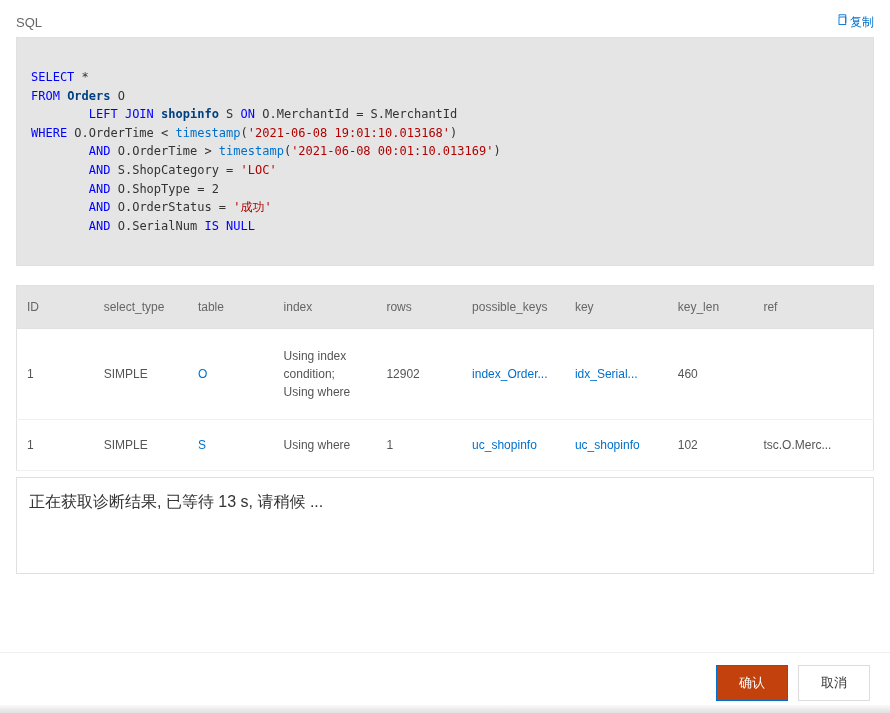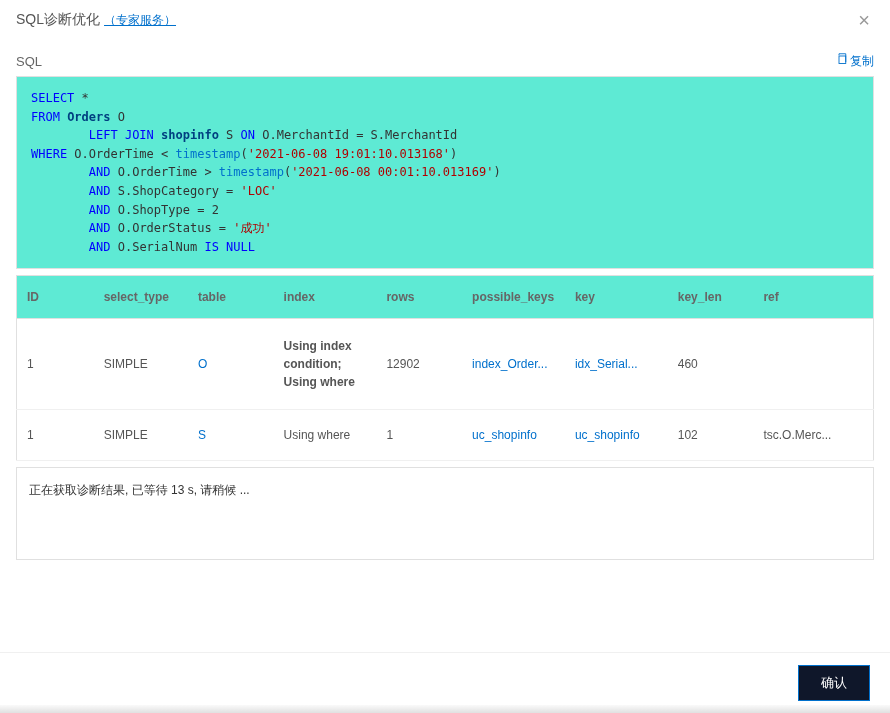--- a/index.html
+++ b/index.html
@@ -70,27 +70,27 @@
     .copy-btn {
       color: #0070cc;
       cursor: pointer;
       font-size: 12px;
       display: flex;
       align-items: flex-start;
       gap: 2px;
     }
     .sql-box {
       border: 1px solid #e0e0e0;
-      padding: 12px 14px;
+      padding: 30px 14px;
       font-family: Consolas, Monaco, monospace;
       font-size: 12px;
       line-height: 1.55;
       white-space: pre;
-      background: #5eead4;
-      margin-bottom: 6px;
+      background: #e5e5e5;
+      margin-bottom: 19px;
       overflow-x: auto;
     }
     .sql-kw { color: #0000ff; }
     .sql-tbl { color: #004080; font-weight: bold; }
     .sql-fn { color: #0070cc; }
     .sql-str { color: #b00000; }
     .plan-table {
       width: 100%;
       border: 1px solid #e0e0e0;
       border-collapse: collapse;
@@ -102,58 +102,57 @@
       padding: 18px 10px;
       text-align: left;
       font-size: 12px;
       color: #555;
       vertical-align: middle;
       overflow: hidden;
       text-overflow: ellipsis;
       white-space: nowrap;
     }
     .plan-table th {
-      font-weight: bold;
+      font-weight: normal;
       color: #666;
-      background: #5eead4;
+      background: #e5e5e5;
       border-bottom: 1px solid #e0e0e0;
       padding: 14px 10px;
     }
     .plan-table td.link-cell {
       color: #0070cc;
     }
     .plan-table td.wrap {
       white-space: normal;
       line-height: 1.5;
-      font-weight: bold;
     }
     .diag-box {
       border: 1px solid #e0e0e0;
       padding: 14px 12px 60px;
-      font-size: 12px;
+      font-size: 16px;
       color: #333;
       margin-bottom: 10px;
     }
     .modal-footer {
       padding: 12px 20px;
       border-top: 1px solid #f0f0f0;
       display: flex;
       justify-content: flex-end;
       gap: 10px;
     }
     .btn {
       padding: 8px 22px;
       font-size: 13px;
       cursor: pointer;
       border: 1px solid #ddd;
       background: #fff;
       color: #333;
     }
     .btn-primary {
-      background: #0f172a;
+      background: #c2410c;
       border-color: #0070cc;
       color: #fff;
     }
     .bottom-shadow {
       position: absolute;
       bottom: 0;
       left: 0;
       right: 0;
       height: 8px;
       background: linear-gradient(to bottom, rgba(0,0,0,0.02), rgba(0,0,0,0.12));
@@ -172,27 +171,20 @@
     .col-rows    { width: 10%; }
     .col-pkeys   { width: 12%; }
     .col-key     { width: 12%; }
     .col-keylen  { width: 10%; }
     .col-ref     { width: 14%; }
   </style>
 </head>
 <body>
 
 <div class="modal">
-  <div class="modal-header">
-    <div class="modal-title">
-      <span>SQL诊断优化</span>
-      <span class="modal-title-link">（专家服务）</span>
-    </div>
-    <span class="close-icon">×</span>
-  </div>
 
   <div class="modal-body">
 
     <div class="section-label">
       <span>SQL</span>
       <span class="copy-btn">
         <svg class="copy-icon" viewBox="0 0 16 16" fill="none" stroke="#0070cc" stroke-width="1.2">
           <rect x="4" y="4" width="9" height="10"></rect>
           <path d="M4 3 V1 H13 V12"></path>
         </svg>
@@ -253,16 +245,17 @@
 
 
     <div class="diag-box">
       <span>正在获取诊断结果, 已等待 13 s, 请稍候 ...</span>
     </div>
 
   </div>
 
   <div class="modal-footer">
     <button class="btn btn-primary">确认</button>
+    <button class="btn">取消</button>
   </div>
 
   <div class="bottom-shadow"></div>
 </div>
 
 </body></html>

